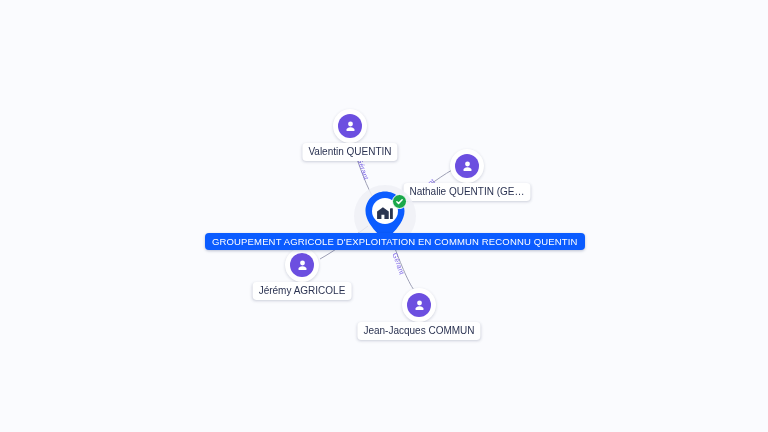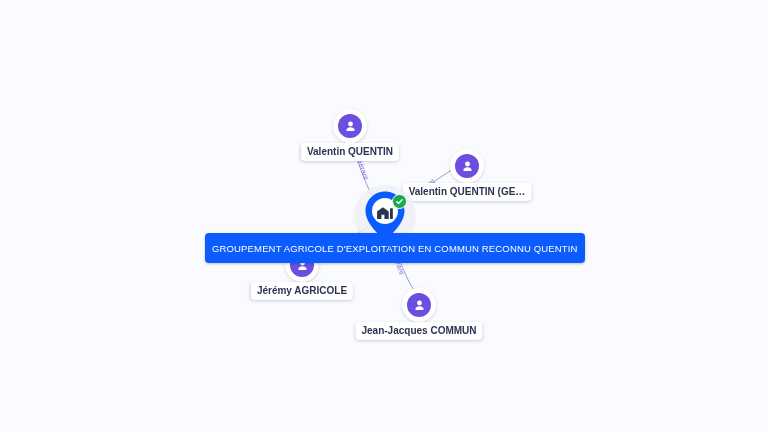--- a/index.html
+++ b/index.html
@@ -63,21 +63,20 @@
     left: 50%;
     transform: translateX(-50%);
     white-space: nowrap;
     background: #ffffff;
     color: #2b3352;
     font-size: 10px;
     line-height: 13px;
     padding: 2px 6px 3px 6px;
     border-radius: 4px;
     box-shadow: 0 1px 3px rgba(40,50,90,0.22);
-    font-weight: bold;
   }
 
   
   #company-node {
     position: absolute;
     width: 0;
     height: 0;
   }
   .company-halo {
     position: absolute;
@@ -118,21 +117,21 @@
     align-items: center;
     justify-content: center;
     box-sizing: border-box;
   }
   .verified-badge svg { display: block; }
 
   #company-label {
     position: absolute;
     left: 205px;
     top: 233px;
-    height: 30px;
+    height: 17px;
     display: flex;
     align-items: center;
     background: #0b5cff;
     color: #ffffff;
     font-size: 9.5px;
     letter-spacing: 0.15px;
     line-height: 17px;
     white-space: nowrap;
     padding: 0 7px;
     border-radius: 4px;
@@ -182,21 +181,21 @@
 
   <div class="person-node" style="left:467px; top:166px;">
     <div class="avatar-ring">
       <div class="avatar-disc">
         <svg width="15" height="15" viewBox="0 0 24 24" fill="#ffffff">
           <circle cx="12" cy="8" r="3.9"></circle>
           <path d="M12 13.2c-4.1 0-6.6 2.3-6.6 4.6 0 .7.5 1.2 1.2 1.2h10.8c.7 0 1.2-.5 1.2-1.2 0-2.3-2.5-4.6-6.6-4.6z"></path>
         </svg>
       </div>
     </div>
-    <div class="person-label">Valentin QUENTIN (GE…</div>
+    <div class="person-label">Nathalie QUENTIN (GE…</div>
   </div>
 
   <div class="person-node" style="left:302px; top:265px;">
     <div class="avatar-ring">
       <div class="avatar-disc">
         <svg width="15" height="15" viewBox="0 0 24 24" fill="#ffffff">
           <circle cx="12" cy="8" r="3.9"></circle>
           <path d="M12 13.2c-4.1 0-6.6 2.3-6.6 4.6 0 .7.5 1.2 1.2 1.2h10.8c.7 0 1.2-.5 1.2-1.2 0-2.3-2.5-4.6-6.6-4.6z"></path>
         </svg>
       </div>

